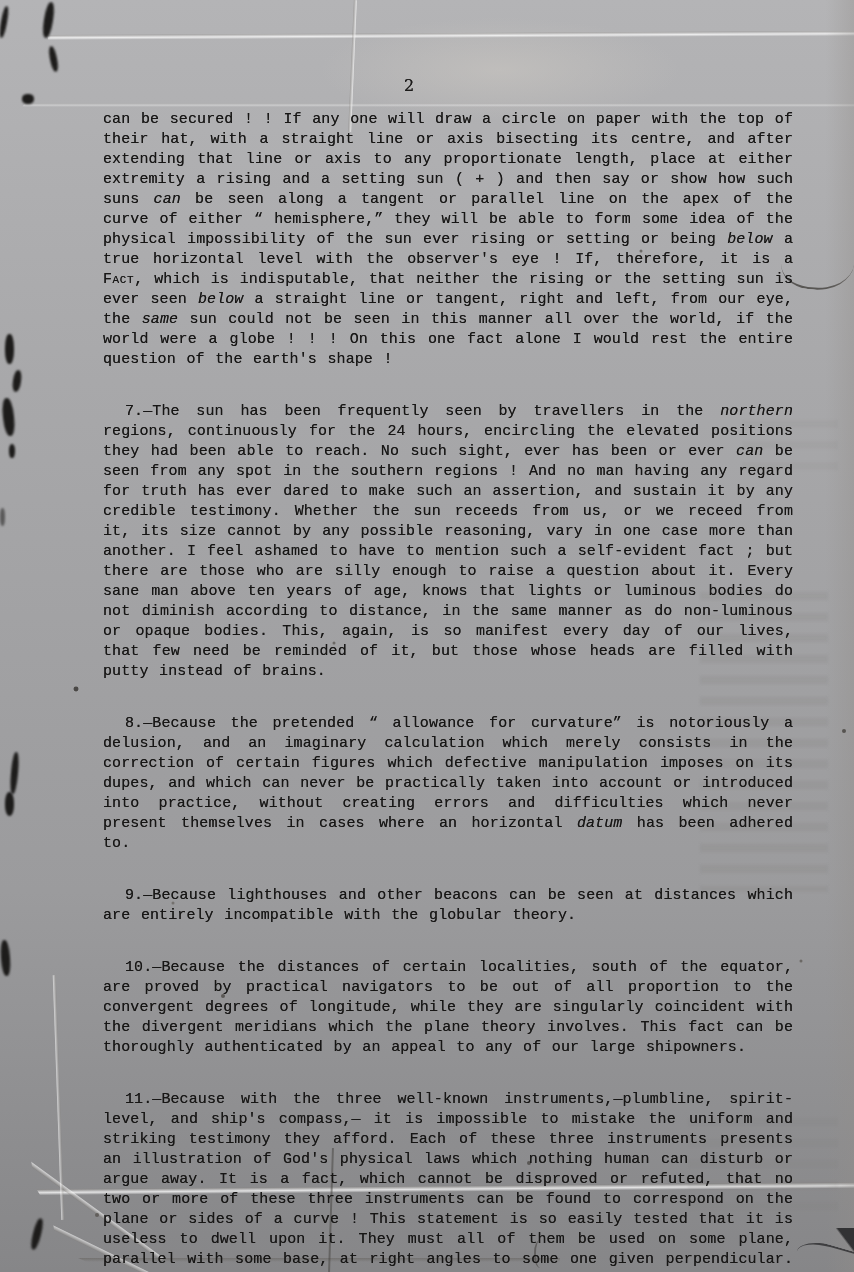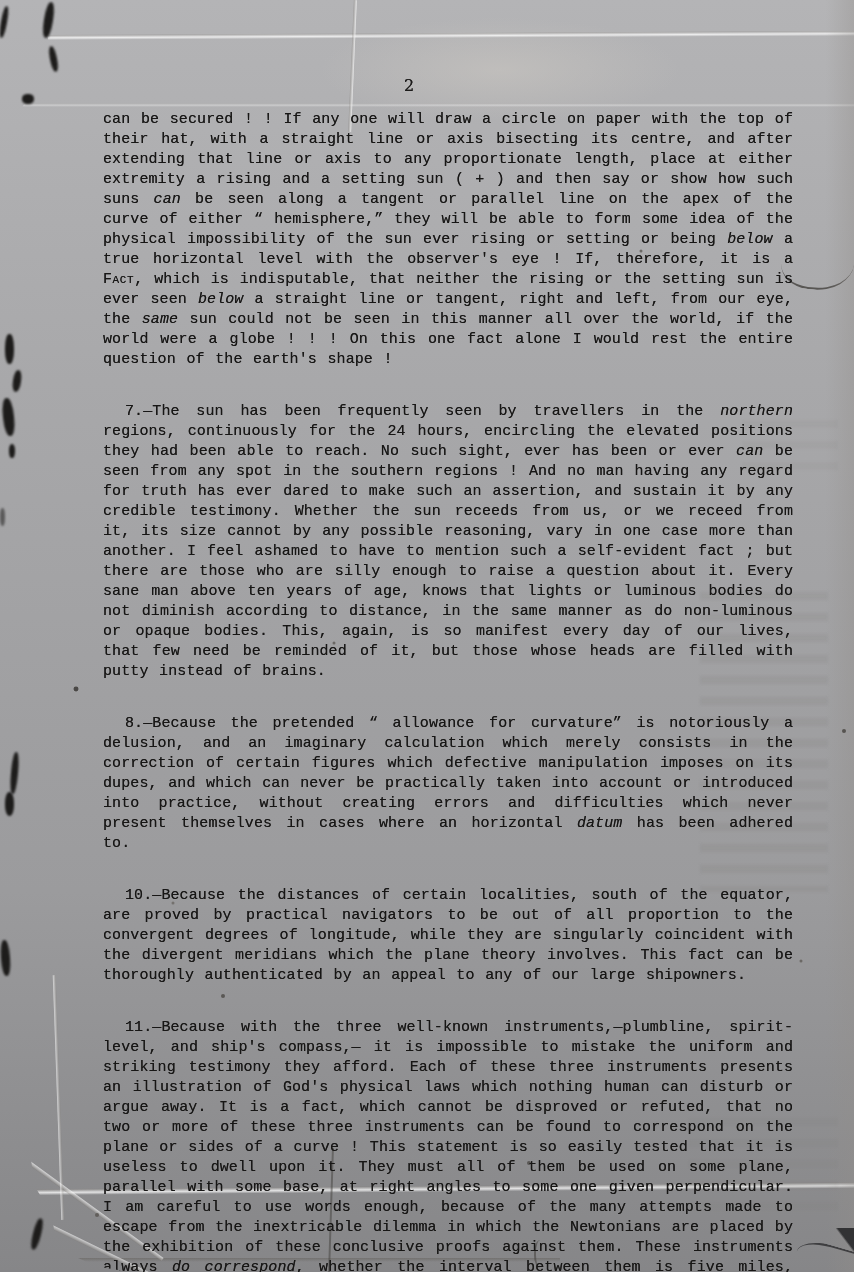--- a/index.html
+++ b/index.html
@@ -119,20 +119,21 @@
     <div class="bleed b2"></div>
     <div class="bleed b3"></div>
 
     <div class="specks"></div>
 
     <div class="page-number">2</div>
     <div class="text-block" id="page-text">
         <p class="para"><span>can be secured ! !   If any one will draw a circle on paper with the top of their hat, with a straight line or axis bisecting its centre, and after extending that line or axis to any proportionate length, place at either extremity a rising and a setting sun ( + ) and then say or show how such suns </span><span class="it">can</span><span> be seen along a tangent or parallel line on the apex of the curve of either “ hemisphere,” they will be able to form some idea of the physical impossibility of the sun ever rising or setting or being </span><span class="it">below</span><span> a true horizontal level with the observer's eye !  If, therefore, it is a </span><span class="sc">Fact</span><span>, which is indisputable, that neither the rising or the setting sun is ever seen </span><span class="it">below</span><span> a straight line or tangent, right and left, from our eye, the </span><span class="it">same</span><span> sun could not be seen in this manner all over the world, if the world were a globe ! ! !   On this one fact alone I would rest the entire question of the earth's shape !</span></p>
         <p class="para indent"><span>7.—The sun has been frequently seen by travellers in the </span><span class="it">northern</span><span> regions, continuously for the 24 hours, encircling the elevated positions they had been able to reach.   No such sight, ever has been or ever </span><span class="it">can</span><span> be seen from any spot in the southern regions ! And no man having any regard for truth has ever dared to make such an assertion, and sustain it by any credible testimony.   Whether the sun receeds from us, or we receed from it, its size cannot by any possible reasoning, vary in one case more than another.   I feel ashamed to have to mention such a self-evident fact ; but there are those who are silly enough to raise a question about it.   Every sane man above ten years of age, knows that lights or luminous bodies do not diminish according to distance, in the same manner as do non-luminous or opaque bodies.   This, again, is so manifest every day of our lives, that few need be reminded of it, but those whose heads are filled with putty instead of brains.</span></p>
         <p class="para indent"><span>8.—Because the pretended “ allowance for curvature” is notoriously a delusion, and an imaginary calculation which merely consists in the correction of certain figures which defective manipulation imposes on its dupes, and which can never be practically taken into account or introduced into practice, without creating errors and difficulties which never present themselves in cases where an horizontal </span><span class="it">datum</span><span> has been adhered to.</span></p>
+        <p class="para indent"><span>9.—Because lighthouses and other beacons can be seen at distances which are entirely incompatible with the globular theory.</span></p>
         <p class="para indent"><span>10.—Because the distances of certain localities, south of the equator, are proved by practical navigators to be out of all proportion to the convergent degrees of longitude, while they are singularly coincident with the divergent meridians which the plane theory involves.   This fact can be thoroughly authenticated by an appeal to any of our large shipowners.</span></p>
         <p class="para indent"><span>11.—Because with the three well-known instruments,—plumbline, spirit-level, and ship's compass,— it is impossible to mistake the uniform and striking testimony they afford.  Each of these three instruments presents an illustration of God's physical laws which nothing human can disturb or argue away.   It is a fact, which cannot be disproved or refuted, that no two or more of these three instruments can be found to correspond on the plane or sides of a curve !  This statement is so easily tested that it is useless to dwell upon it.   They must all of them be used on some plane, parallel with some base, at right angles to some one given perpendicular.   I am careful to use words enough, because of the many attempts made to escape from the inextricable dilemma in which the Newtonians are placed by the exhibition of these conclusive proofs against them.   These instruments always </span><span class="it">do correspond</span><span>, whether the interval between them is five miles, fifty, or five hundred ; and their agreement</span></p>
       </div>
 
     <div class="corner-br"></div>
     <div class="corner-crack"></div>
   </div>
 
   <div class="tear t1"></div>
   <div class="tear t2"></div>

